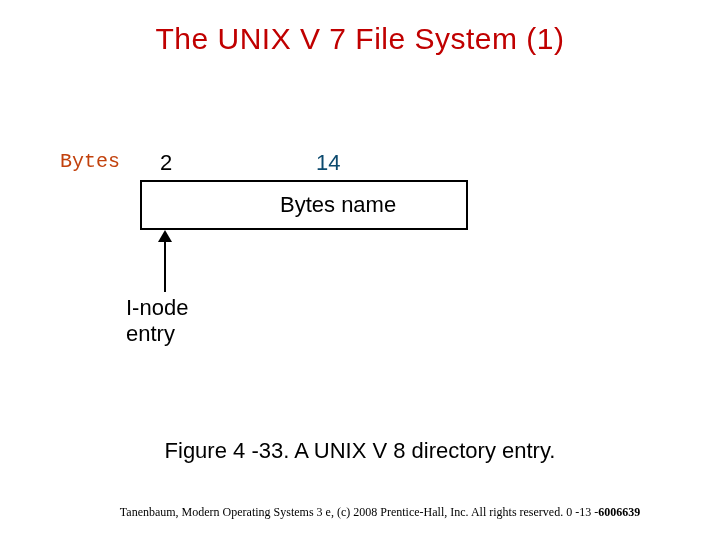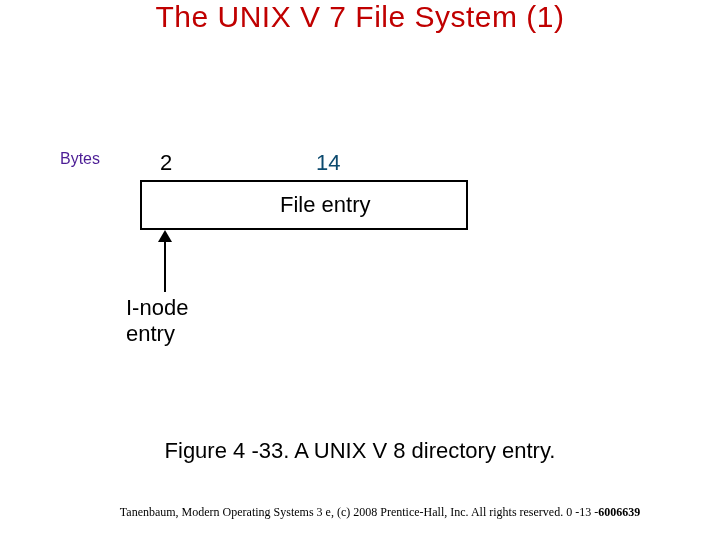--- a/index.html
+++ b/index.html
@@ -9,35 +9,37 @@
     background: #ffffff;
     font-family: Arial, Helvetica, sans-serif;
     position: relative;
     overflow: hidden;
   }
   .title {
     color: #c00000;
     font-size: 30px;
     font-weight: normal;
     text-align: center;
+    padding-top: 22px;
     letter-spacing: 0.5px;
   }
   .diagram {
     position: absolute;
     left: 60px;
     top: 150px;
     width: 450px;
     height: 220px;
   }
   .bytes-label {
     position: absolute;
     left: 0px;
     top: 0px;
-    font-size: 16px;
-    color: #4c1d95;
+    font-size: 20px;
+    color: #c2410c;
+    font-family: Liberation Mono, monospace;
   }
   .col1-value {
     position: absolute;
     left: 100px;
     top: 0px;
     font-size: 22px;
     color: #000;
   }
   .col2-value {
     position: absolute;
@@ -126,21 +128,21 @@
 
 <div class="title">The UNIX V 7 File System (1)</div>
 
 <div class="diagram">
   <div class="bytes-label">Bytes</div>
   <div class="col1-value">2</div>
   <div class="col2-value">14</div>
 
   <div class="rect rect1"></div>
   <div class="rect rect2"></div>
-  <div class="filename-label">File entry</div>
+  <div class="filename-label">Bytes name</div>
 
   <div class="arrow-head"></div>
   <div class="arrow-line"></div>
 
   <div class="inode-label">
     <span>I-node</span><br>
     <span>entry</span>
   </div>
 </div>
 

